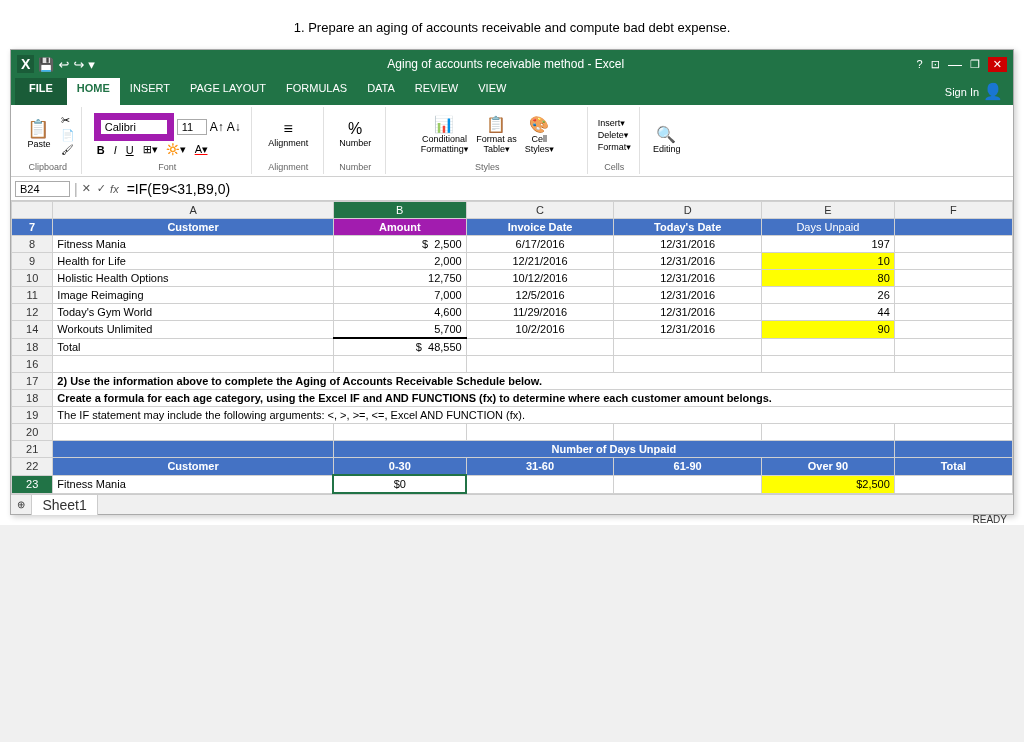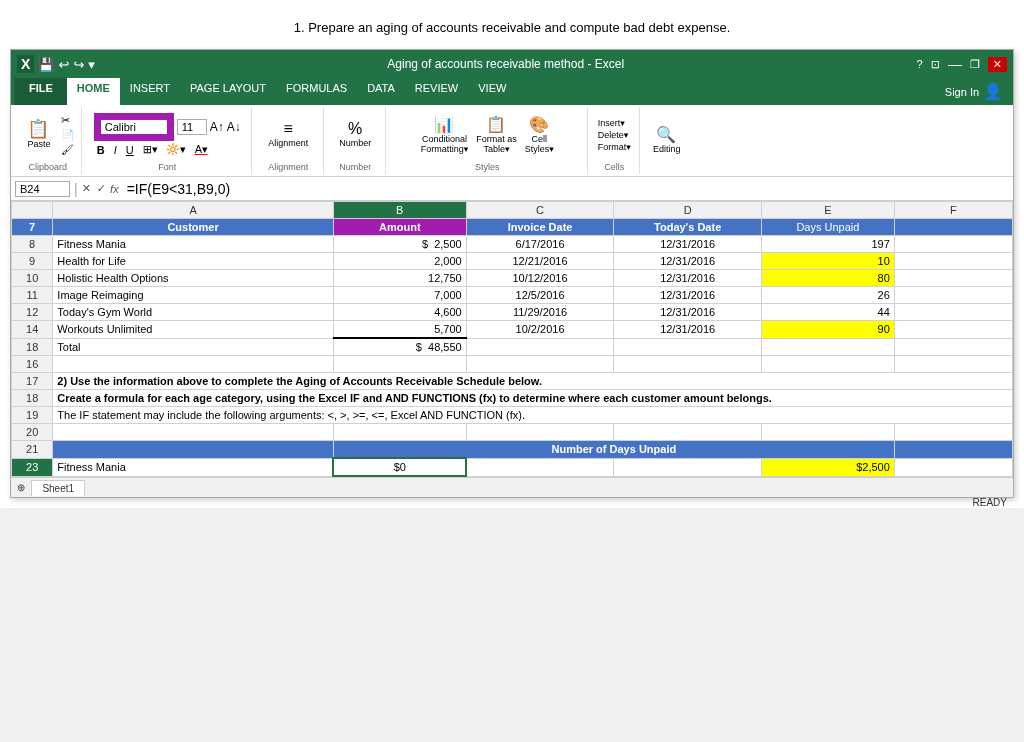--- a/index.html
+++ b/index.html
@@ -250,21 +250,21 @@
       gap: 6px;
       font-size: 10px;
       color: #333;
     }
 
     .sheet-tab {
       background: white;
       border: 1px solid #ccc;
       border-bottom: none;
       padding: 2px 10px;
-      font-size: 10px;
+      font-size: 14px;
       cursor: pointer;
     }
   </style>
 </head>
 <body>
 
 <div class="page-wrapper">
 
   <div class="instruction">1. Prepare an aging of accounts receivable and compute bad debt expense.</div>
 
@@ -556,20 +556,29 @@
             <td></td>
           </tr>
 
           <tr>
             <td class="row-header">21</td>
             <td style="background:#4472C4;"></td>
             <td colspan="4" style="background:#4472C4;color:white;font-weight:bold;text-align:center;">Number of Days Unpaid</td>
             <td style="background:#4472C4;"></td>
           </tr>
 
+          <tr>
+            <td class="row-header">22</td>
+            <td style="background:#4472C4;color:white;font-weight:bold;text-align:center;">Customer</td>
+            <td style="background:#4472C4;color:white;font-weight:bold;text-align:center;">0-30</td>
+            <td style="background:#4472C4;color:white;font-weight:bold;text-align:center;">31-60</td>
+            <td style="background:#4472C4;color:white;font-weight:bold;text-align:center;">61-90</td>
+            <td style="background:#4472C4;color:white;font-weight:bold;text-align:center;">Over 90</td>
+            <td style="background:#4472C4;color:white;font-weight:bold;text-align:center;">Total</td>
+          </tr>
 
           <tr>
             <td class="row-header active-row">23</td>
             <td>Fitness Mania</td>
             <td class="selected-cell center">$0</td>
             <td></td>
             <td></td>
             <td class="right yellow-cell">$2,500</td>
             <td></td>
           </tr>

